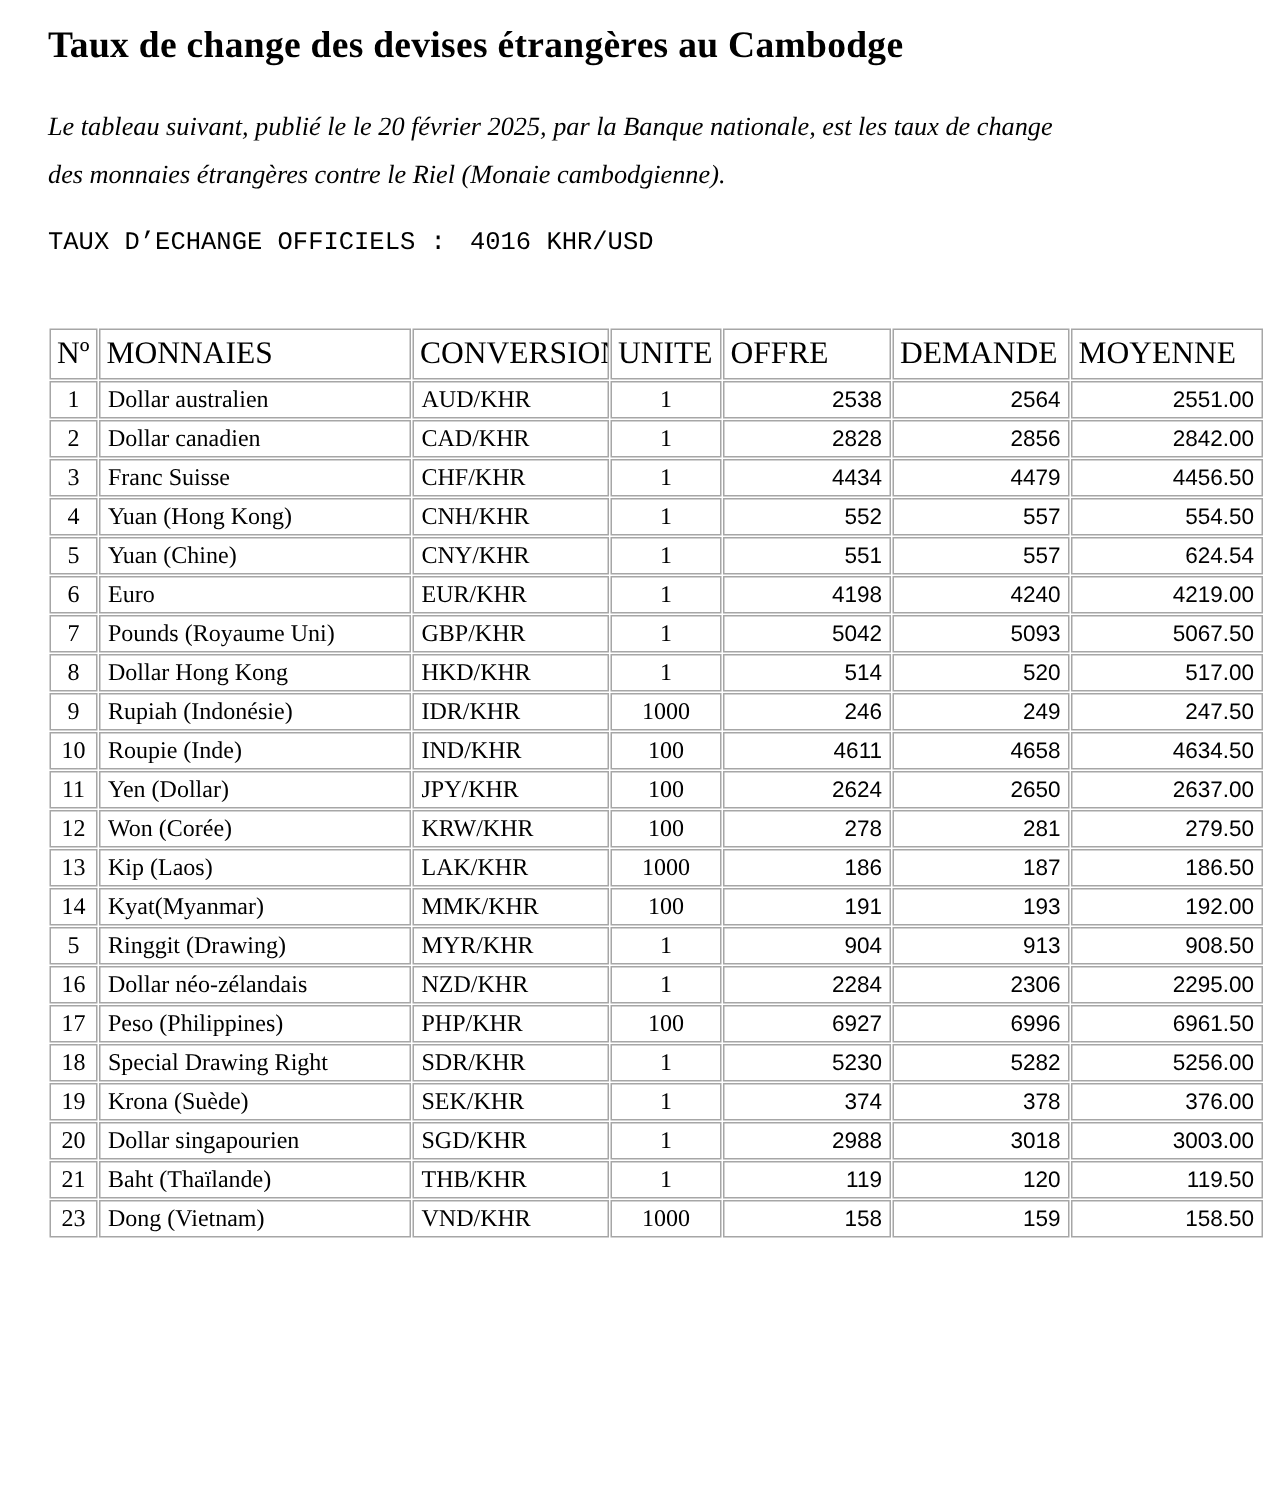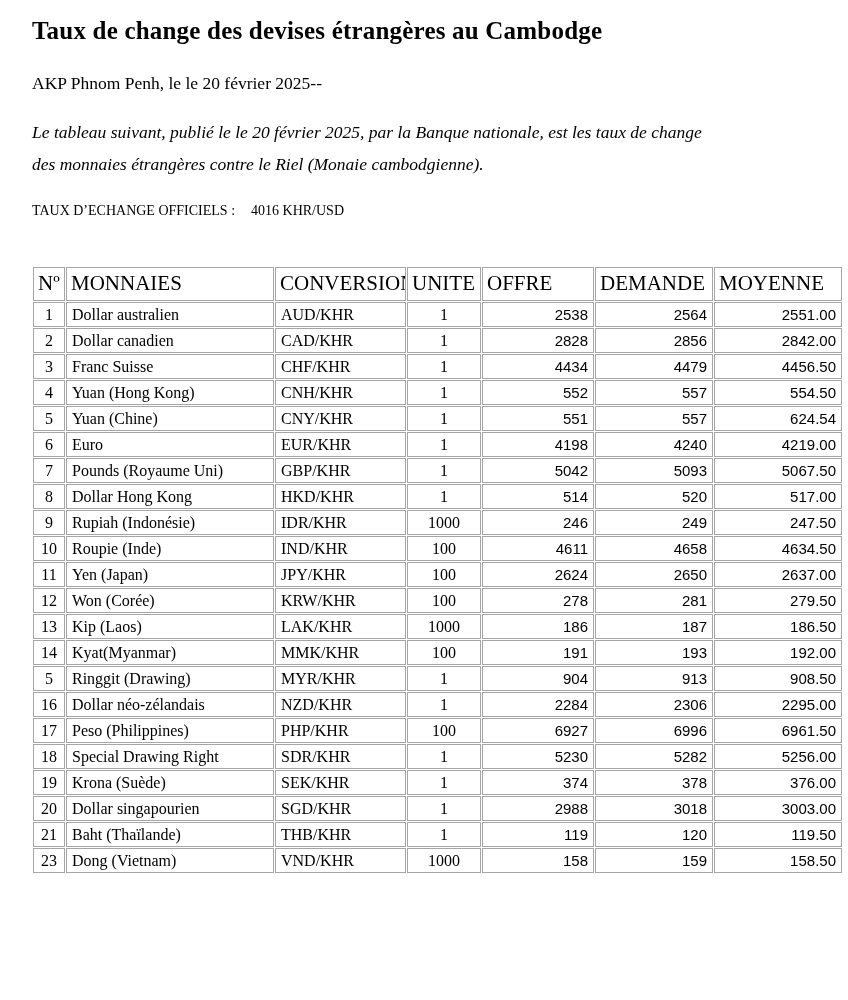--- a/index.html
+++ b/index.html
@@ -34,22 +34,23 @@
     font-size: 17.5px;
     line-height: 32px;
   }
   .intro .line {
     display: block;
     white-space: nowrap;
     font-style: italic;
   }
   .official {
     margin: 20px 0 0 0;
-    font-size: 14px;
+    font-size: 17px;
     line-height: 22px;
+    font-family: Liberation Mono, monospace;
   }
   .official .rate-value {
     margin-left: 16px;
   }
   table.rates {
     margin-top: 44px;
     border-collapse: separate;
     border-spacing: 1px;
     table-layout: fixed;
     width: 811px;
@@ -90,21 +91,20 @@
     font-size: 15px;
   }
 </style>
 </head>
 <body>
 
 <div class="page">
 
   <h1 class="page-title">Taux de change des devises étrangères au Cambodge</h1>
 
-  <p class="byline">AKP Phnom Penh, le le 20 février 2025--</p>
 
   <p class="intro">
     <span class="line">Le tableau suivant, publié le le 20 février 2025, par la Banque nationale, est les taux de change</span>
     <span class="line">des monnaies étrangères contre le Riel (Monaie cambodgienne).</span>
   </p>
 
   <p class="official">
     <span>TAUX D’ECHANGE OFFICIELS :</span><span class="rate-value">4016 KHR/USD</span>
   </p>
 
@@ -215,21 +215,21 @@
           <td class="col-no">10</td>
           <td class="col-monnaies">Roupie (Inde)</td>
           <td class="col-conversion">IND/KHR</td>
           <td class="col-unite">100</td>
           <td class="num col-offre">4611</td>
           <td class="num col-demande">4658</td>
           <td class="num col-moyenne">4634.50</td>
         </tr>
         <tr>
           <td class="col-no">11</td>
-          <td class="col-monnaies">Yen (Japan)</td>
+          <td class="col-monnaies">Yen (Dollar)</td>
           <td class="col-conversion">JPY/KHR</td>
           <td class="col-unite">100</td>
           <td class="num col-offre">2624</td>
           <td class="num col-demande">2650</td>
           <td class="num col-moyenne">2637.00</td>
         </tr>
         <tr>
           <td class="col-no">12</td>
           <td class="col-monnaies">Won (Corée)</td>
           <td class="col-conversion">KRW/KHR</td>

